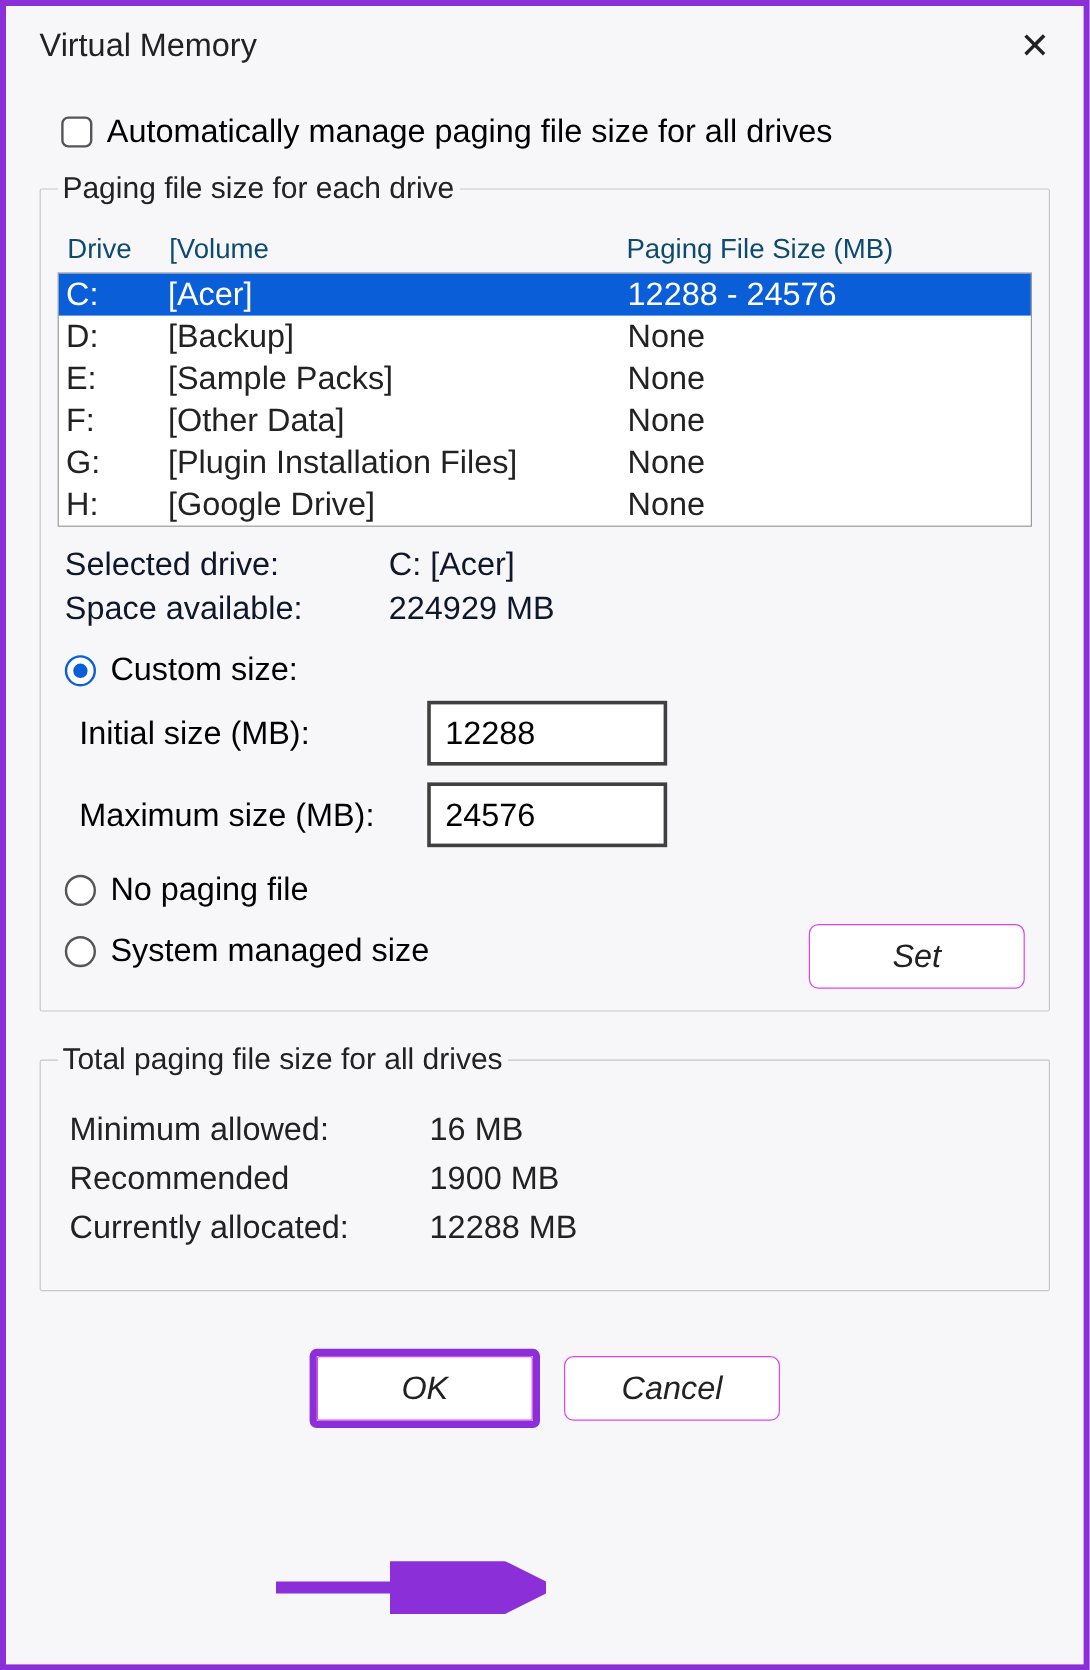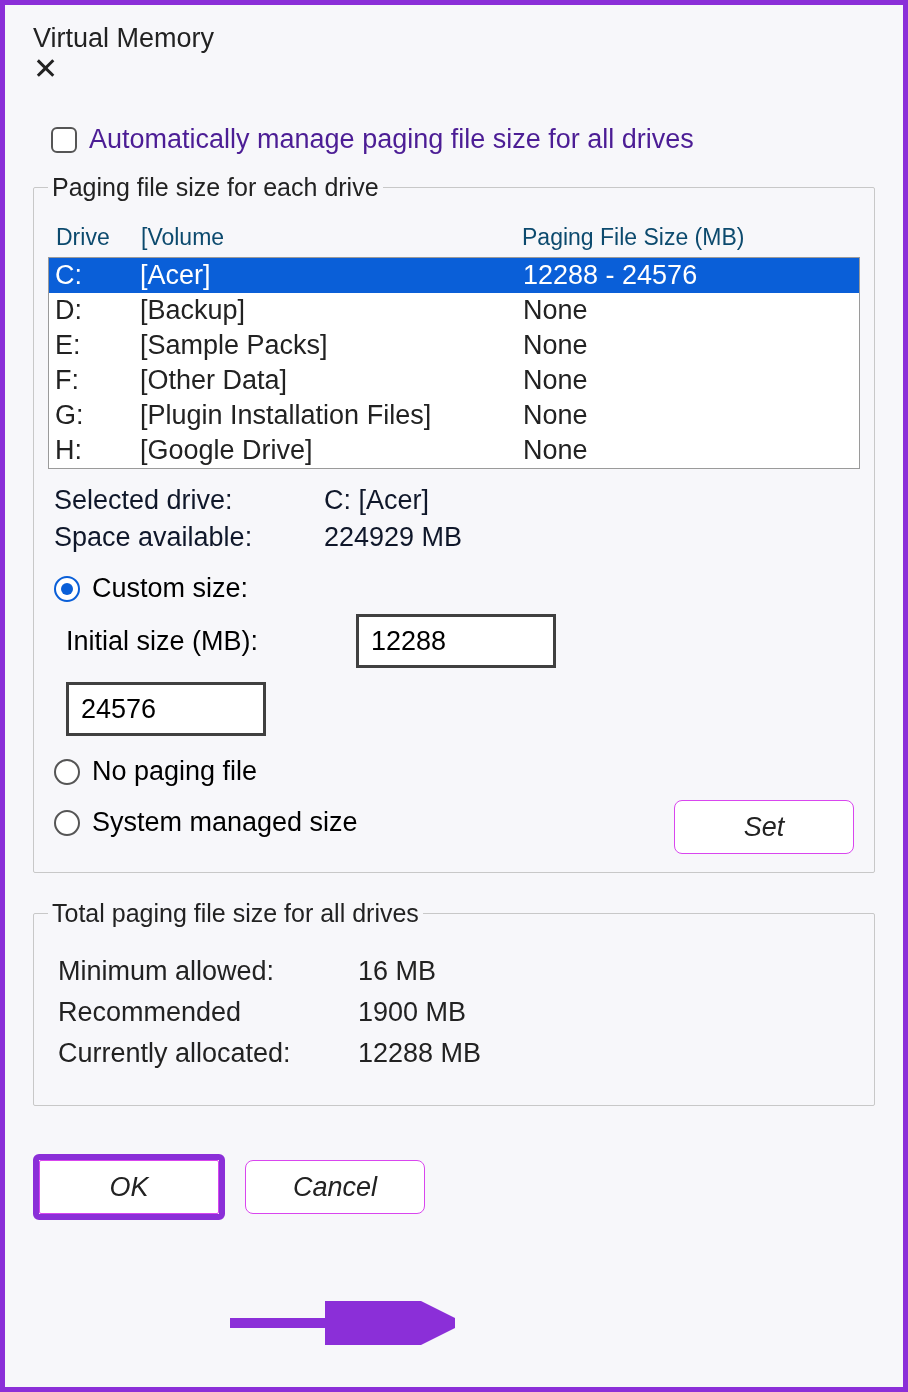--- a/index.html
+++ b/index.html
@@ -8,39 +8,38 @@
     height: 1392px;
     font-family: "Segoe UI", Arial, sans-serif;
     background: #f7f7fa;
     border: 5px solid #8b2fd8;
     position: relative;
     overflow: hidden;
   }
   .titlebar {
     display: flex;
     justify-content: space-between;
-    align-items: flex-start;
+    align-items: flex-end;
     padding: 18px 28px 10px 28px;
-    flex-direction: column;
   }
   .title { font-size: 27px; color: #222; }
   .close-icon { font-size: 30px; color: #222; line-height: 1; cursor: default; }
   .content { padding: 0 28px 0 28px; }
   .auto-row {
     display: flex;
     align-items: center;
     gap: 12px;
     padding: 30px 0 18px 18px;
   }
   .checkbox {
     width: 26px; height: 26px;
     border: 2px solid #555; border-radius: 6px;
     background: #fff;
   }
-  .auto-label { font-size: 27px; color: #4c1d95; }
+  .auto-label { font-size: 27px; color: #000000; }
   fieldset {
     border: 1px solid #c8c8c8;
     border-radius: 2px;
     padding: 14px 14px 18px 14px;
     margin-bottom: 26px;
   }
   legend {
     font-size: 25px;
     color: #222;
     padding: 0 4px;
@@ -129,21 +128,21 @@
     font-size: 27px;
     font-family: inherit;
     color: #222;
     font-style: italic;
   }
   .totals-block { padding: 14px 10px 8px 10px; font-size: 27px; color: #222; }
   .totals-row { display: flex; margin-bottom: 10px; }
   .totals-label { width: 300px; }
   .button-bar {
     display: flex;
-    justify-content: flex-start;
+    justify-content: center;
     gap: 20px;
     padding: 22px 28px;
     align-items: center;
   }
   .ok-wrap {
     border: 6px solid #8b2fd8;
     border-radius: 6px;
     display: inline-block;
   }
   .ok-wrap .btn { border-radius: 2px; }
@@ -228,20 +227,21 @@
       <span class="radio selected"></span>
       <span>Custom size:</span>
     </div>
 
     <div class="size-inputs">
       <div class="size-row">
         <span class="size-label">Initial size (MB):</span>
         <input class="size-field" value="12288" style="">
       </div>
       <div class="size-row">
+        <span class="size-label">Maximum size (MB):</span>
         <input class="size-field" value="24576" style="">
       </div>
     </div>
 
     <div class="radio-row" style="padding-top:6px;">
       <span class="radio"></span>
       <span>No paging file</span>
     </div>
 
     <div class="radio-row">

